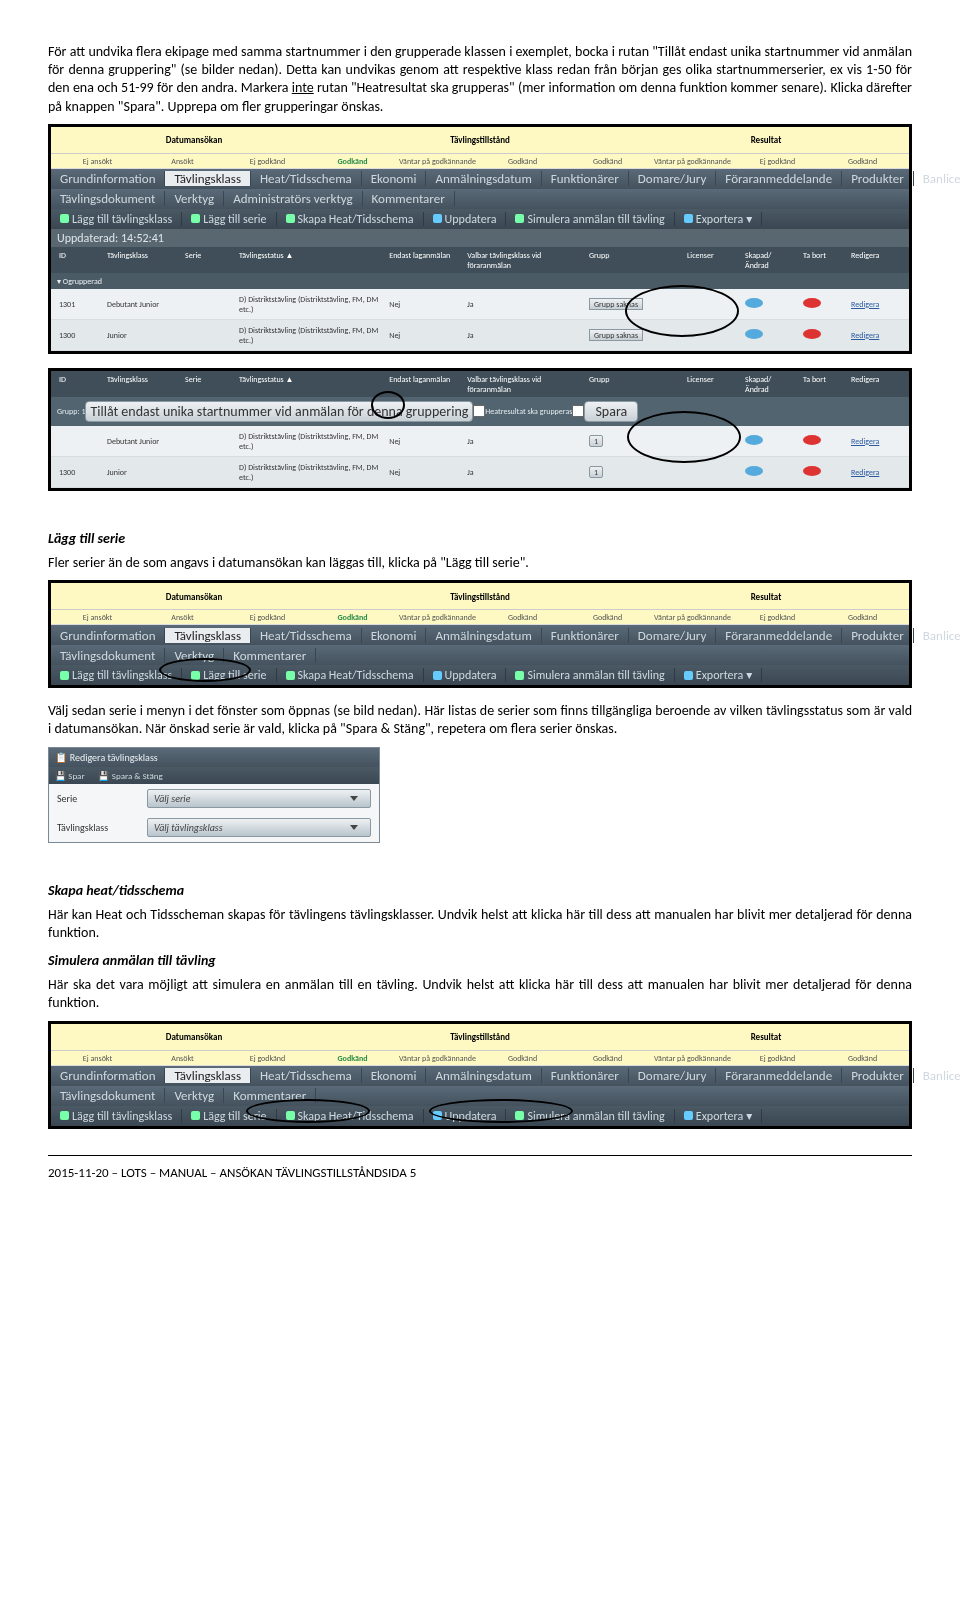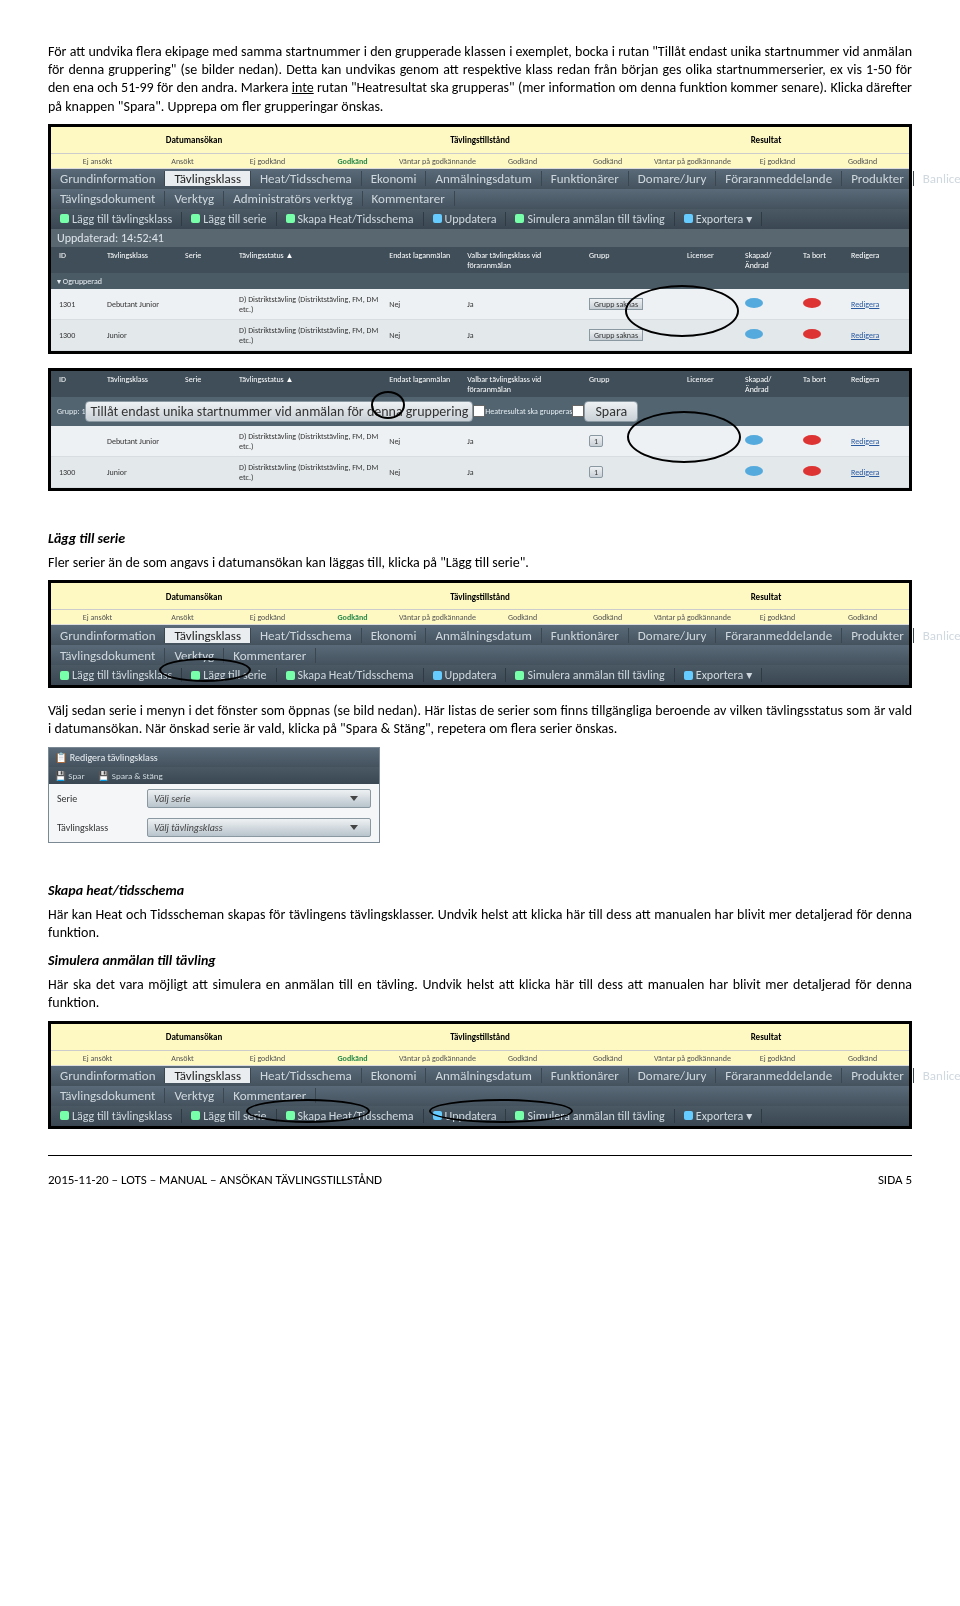--- a/index.html
+++ b/index.html
@@ -39,21 +39,21 @@
   .grpctrl .lab{background:linear-gradient(#eef1f3,#c8d0d6);color:#333;border:1px solid #8a98a2;border-radius:4px;padding:1px 4px;font-size:14px}
   .sel{background:linear-gradient(#eef1f3,#c8d0d6);border:1px solid #8a98a2;border-radius:2px;padding:1px 18px 1px 6px;font-size:8px;display:inline-block}
   .popup{border:1px solid #7a8994;width:330px;margin:8px 0 14px 0;font-size:10px}
   .popup .hdr{background:linear-gradient(#5a6a78,#44525e);color:#e8eef2;padding:3px 6px;font-size:10px}
   .popup .tb{background:linear-gradient(#4a5964,#3a4752);color:#cfd8de;padding:3px 6px;font-size:9px;display:flex;gap:14px}
   .popup .sec{background:#e7ebee;padding:4px 8px;color:#2a4560;font-weight:bold;border-top:1px solid #c0c8ce;border-bottom:1px solid #c0c8ce}
   .popup .row{display:flex;align-items:center;padding:5px 8px;gap:10px;background:#f4f6f8}
   .popup .row .l{width:80px;color:#333}
   .popup .pbtn{background:linear-gradient(#eef1f3,#b8c4cc);border:1px solid #8a98a2;border-radius:2px;padding:2px 12px 2px 6px;flex:1;font-style:italic;color:#444;display:flex;justify-content:space-between;align-items:center}
   .tri{width:0;height:0;border-left:4px solid transparent;border-right:4px solid transparent;border-top:5px solid #444;display:inline-block}
-  .footer{margin-top:26px;border-top:1.5px solid #000;padding-top:16px;display:flex;justify-content:space-between;font-size:13px}
+  .footer{margin-top:26px;border-top:1.5px solid #000;padding-top:9px;display:flex;justify-content:flex-start;font-size:13px}
 </style>
 </head>
 <body>
 
 <p>
   <span>För att undvika flera ekipage med samma startnummer i den grupperade klassen i exemplet, bocka i rutan "Tillåt endast unika startnummer vid anmälan för denna gruppering" (se bilder nedan). Detta kan undvikas genom att respektive klass redan från början ges olika startnummerserier, ex vis 1-50 för den ena och 51-99 för den andra. Markera </span><span class="u">inte</span><span> rutan "Heatresultat ska grupperas" (mer information om denna funktion kommer senare). Klicka därefter på knappen "Spara". Upprepa om fler grupperingar önskas.</span>
 </p>
 
 <div class="screenshot">
 

